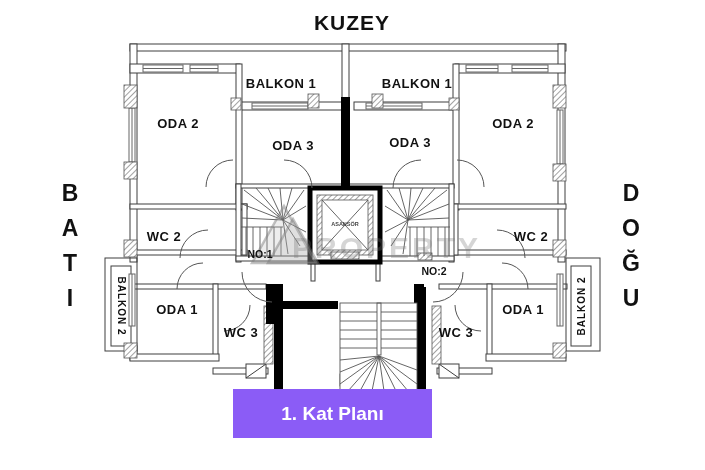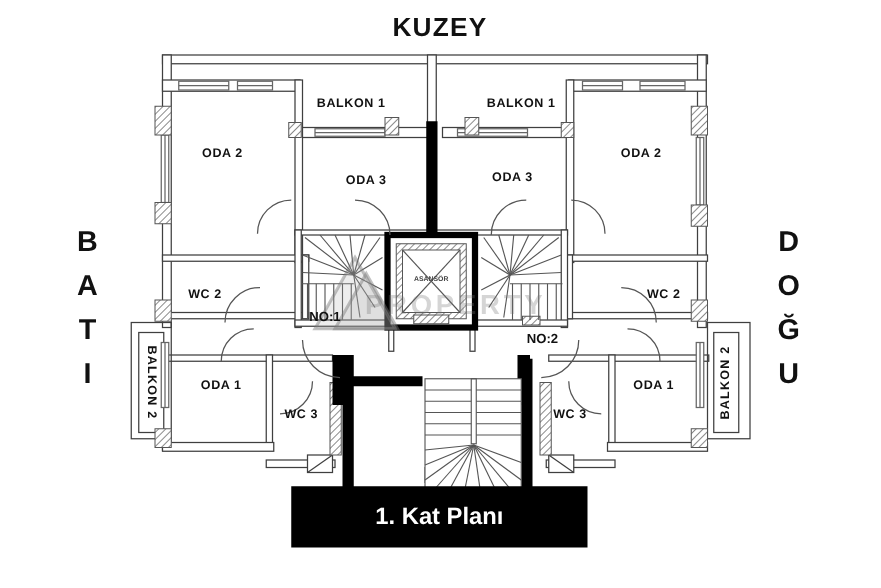--- a/index.html
+++ b/index.html
@@ -1,33 +1,33 @@
 <!DOCTYPE html>
 <html><head>
 <meta charset="utf-8">
 <style>
   html,body{margin:0;padding:0;background:#ffffff;}
   .stage{position:relative;width:705px;height:470px;background:#fff;overflow:hidden;
          font-family:"Liberation Sans","DejaVu Sans",sans-serif;}
   .stage svg{position:absolute;left:0;top:0;z-index:1;}
   .wm{position:absolute;z-index:3;color:rgba(115,115,115,0.30);font-weight:800;pointer-events:none;}
   .wm.art{left:318px;top:188px;font-size:40px;letter-spacing:10px;}
-  .wm.prop{left:292px;top:231px;font-size:22px;letter-spacing:3px;}
+  .wm.prop{left:292px;top:231px;font-size:30px;letter-spacing:3px;}
   .lbl{position:absolute;z-index:4;transform:translate(-50%,-50%);white-space:nowrap;
        font-weight:bold;color:#111;}
-  .room{font-size:10px;letter-spacing:0.5px;}
+  .room{font-size:13px;letter-spacing:0.5px;}
   .unit{font-size:10.5px;}
   .tiny{font-size:5.5px;color:#444;font-weight:bold;letter-spacing:0;}
   .compass{font-size:21px;letter-spacing:1px;z-index:5;}
   .vcompass{position:absolute;z-index:5;font-weight:bold;font-size:23px;color:#111;
             writing-mode:vertical-rl;text-orientation:upright;letter-spacing:9px;}
   .balkon2{position:absolute;z-index:4;font-weight:bold;font-size:10px;color:#111;
            writing-mode:vertical-rl;letter-spacing:1px;transform:translate(-50%,-50%);}
   .balkon2.flip{transform:translate(-50%,-50%) rotate(180deg);}
-  .titleblock{position:absolute;left:233px;top:389px;width:237px;height:49px;background:#000000;
+  .titleblock{position:absolute;left:233px;top:389px;width:199px;height:49px;background:#8b5cf6;
               z-index:6;display:flex;flex-direction:column;justify-content:center;align-items:center;}
   .titleblock .l1{color:#fff;font-weight:bold;font-size:19px;line-height:22px;}
   .titleblock .l2{color:#fff;font-weight:bold;font-size:17.5px;line-height:22px;}
 </style>
 </head>
 <body>
 
 <div class="stage">
 
   <svg width="705" height="470" viewBox="0 0 705 470">

